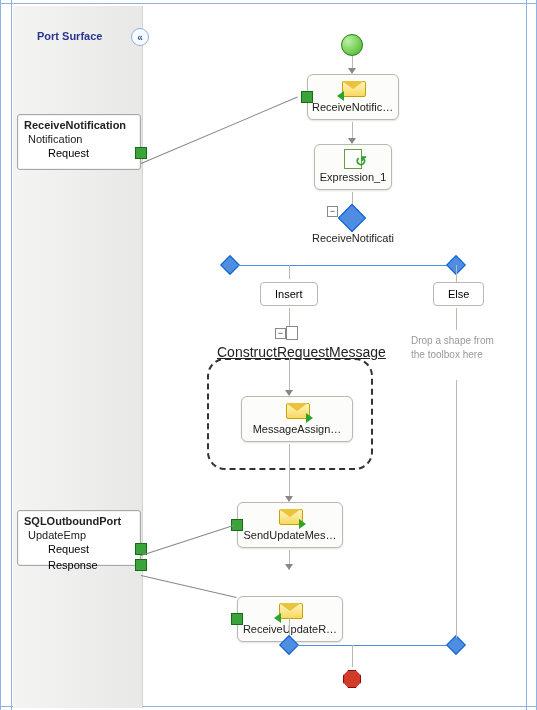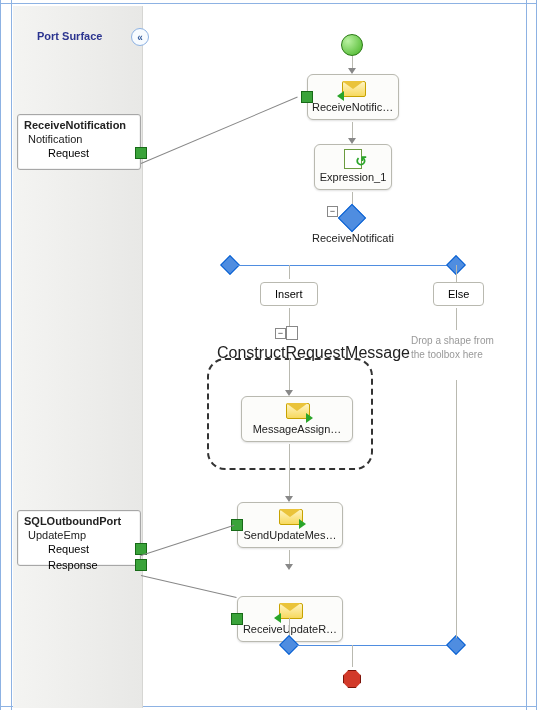--- a/index.html
+++ b/index.html
@@ -130,21 +130,21 @@
     position:absolute; width:0; height:0;
     border-left:4px solid transparent; border-right:4px solid transparent;
     border-top:6px solid #888;
   }
 
   
   .construct {
     position:absolute; border:2px dashed #333; border-radius:18px;
     background:transparent;
   }
-  .construct-label { position:absolute; font-size:16px; color:#222; }
+  .construct-label { position:absolute; font-size:14px; color:#222;text-decoration:underline; }
 
   
   .branch-box {
     position:absolute; background:#fff; border:1px solid #b9b9b0;
     border-radius:4px; padding:5px 14px; font-size:11px;
   }
 
   
   .portline {
     position:absolute; height:1px; background:#888;

